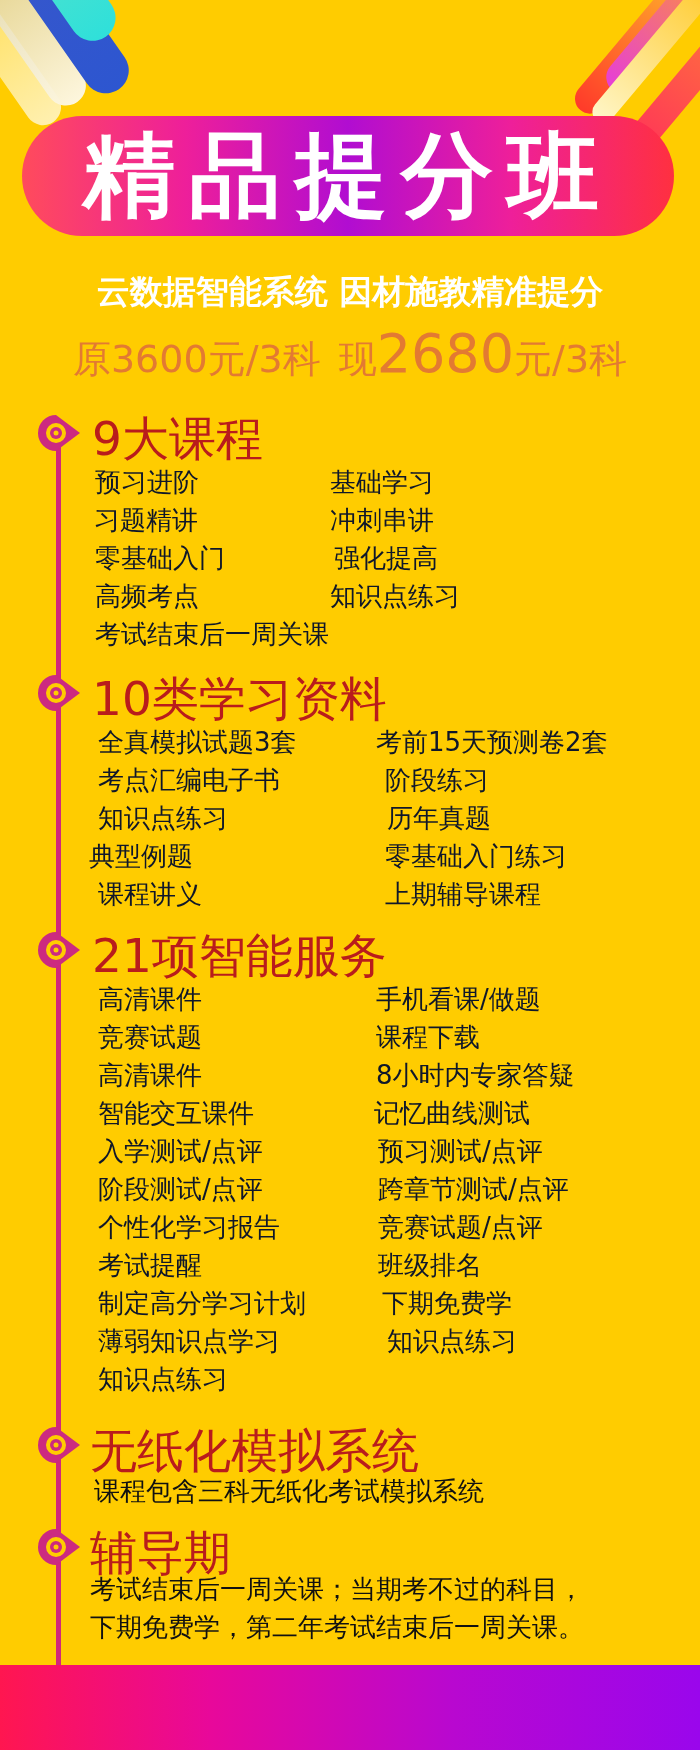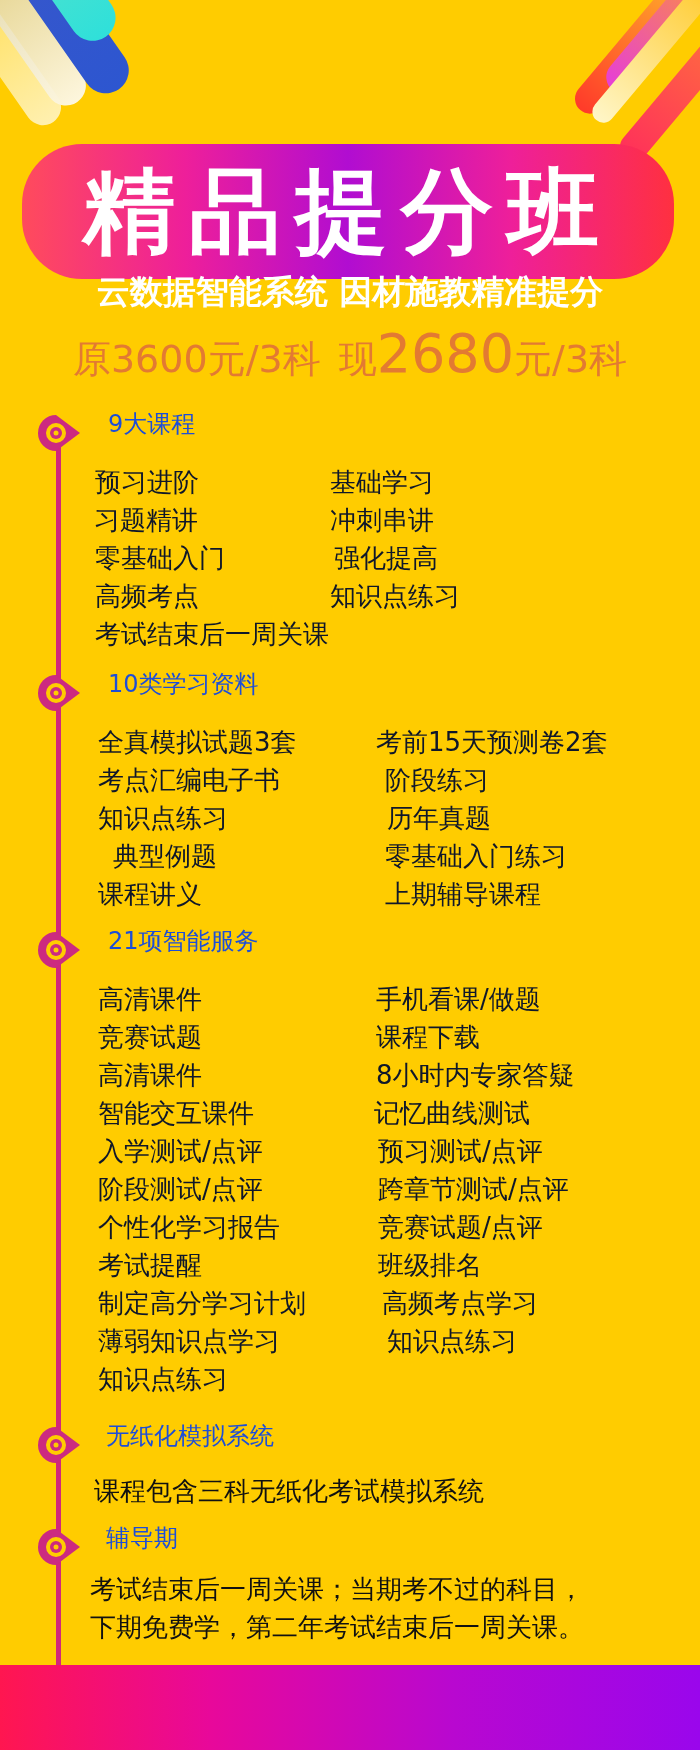--- a/index.html
+++ b/index.html
@@ -16,21 +16,21 @@
     .dl1b { width: 46px; height: 170px; left: 34px; top: -118px; transform: rotate(-35deg); background: linear-gradient(180deg, #5fe3c6, #2fe0da); border-radius: 30px; }
     .dl2 { width: 40px; height: 200px; left: 0px; top: -80px; transform: rotate(-35deg); background: linear-gradient(180deg, rgba(200,200,200,0.6), #fdf6dd); border-radius: 30px; }
     .dl3 { width: 36px; height: 200px; left: -22px; top: -60px; transform: rotate(-35deg); background: linear-gradient(180deg, rgba(255,230,120,0.5), #fff0b0); border-radius: 30px; }
     
     .dr1 { width: 34px; height: 170px; left: 650px; top: -60px; transform: rotate(40deg); background: linear-gradient(180deg, #ff9a2a, #e63ed8); border-radius: 30px; }
     .dr2 { width: 30px; height: 170px; left: 620px; top: -40px; transform: rotate(40deg); background: linear-gradient(180deg, #ffb22a, #ff3a2a); border-radius: 30px; }
     .dr3 { width: 22px; height: 170px; left: 640px; top: -30px; transform: rotate(40deg); background: linear-gradient(180deg, #ffcc33, #fff6c8); border-radius: 30px; }
     .dr4 { width: 28px; height: 190px; left: 672px; top: -10px; transform: rotate(40deg); background: linear-gradient(180deg, #ff7a3a, #ff2f5a); border-radius: 30px; }
 
     .title-pill {
-      position: absolute; left: 22px; top: 144px; width: 652px; height: 135px;
+      position: absolute; left: 22px; top: 116px; width: 652px; height: 120px;
       border-radius: 60px;
       background: linear-gradient(90deg, #ff4b5c 0%, #ee1f9a 25%, #b10dd1 50%, #ee1f9a 75%, #ff3040 100%);
       display: flex; align-items: center; justify-content: center;
     }
     .title-pill .title {
       color: #fff; font-size: 92px; font-weight: bold; letter-spacing: 14px;
       font-family: "DejaVu Sans", sans-serif;
     }
     .subtitle {
       position: absolute; top: 270px; left: 0; width: 700px; text-align: center;
@@ -44,21 +44,21 @@
     .price .gap { display: inline-block; width: 18px; }
 
     .timeline-line {
       position: absolute; left: 56px; top: 440px; width: 5px; height: 1230px;
       background: #d1287b;
     }
     .marker {
       position: absolute; left: 36px; width: 46px; height: 40px;
     }
     .section-title {
-      position: absolute; left: 92px; color: #1d4ed8; font-size: 24px; white-space: nowrap; margin-left: 16px;
+      position: absolute; left: 92px; color: #b91c1c; font-size: 47px; white-space: nowrap;
     }
     .item {
       position: absolute; font-size: 26px; color: #0f172a; white-space: nowrap;
     }
     .para {
       position: absolute; left: 90px; font-size: 26px; line-height: 38px; color: #111; white-space: nowrap;
     }
     .bottom-band {
       position: absolute; left: 0; top: 1665px; width: 700px; height: 85px;
       background: linear-gradient(90deg, #ff1650 0%, #e8089a 30%, #b808d0 65%, #9a06ec 100%);
@@ -112,21 +112,21 @@
   <circle cx="20" cy="20" r="2.5" fill="#ffcc00"></circle>
 </svg>
 <div class="section-title" style="top:668px">10类学习资料</div>
 <div>
   <div class="item" style="left:98px;top:725px">全真模拟试题3套</div>
   <div class="item" style="left:376px;top:725px">考前15天预测卷2套</div>
   <div class="item" style="left:98px;top:763px">考点汇编电子书</div>
   <div class="item" style="left:385px;top:763px">阶段练习</div>
   <div class="item" style="left:98px;top:801px">知识点练习</div>
   <div class="item" style="left:387px;top:801px">历年真题</div>
-  <div class="item" style="left:113px;top:839px">典型例题</div>
+  <div class="item" style="left:89px;top:839px">典型例题</div>
   <div class="item" style="left:385px;top:839px">零基础入门练习</div>
   <div class="item" style="left:98px;top:877px">课程讲义</div>
   <div class="item" style="left:385px;top:877px">上期辅导课程</div>
 </div>
 
 <svg class="marker" style="top:930px" viewBox="0 0 46 40">
   <path d="M20 2 A18 18 0 1 0 20 38 L44 20 Z" fill="#cc2a80"></path>
   <circle cx="20" cy="20" r="10" fill="#ffcc00"></circle>
   <path d="M14 20 A6 6 0 0 1 26 20 A6 6 0 0 1 14 20 Z" fill="#cc2a80"></path>
   <circle cx="20" cy="20" r="2.5" fill="#ffcc00"></circle>
@@ -143,21 +143,21 @@
   <div class="item" style="left:374px;top:1096px">记忆曲线测试</div>
   <div class="item" style="left:98px;top:1134px">入学测试/点评</div>
   <div class="item" style="left:378px;top:1134px">预习测试/点评</div>
   <div class="item" style="left:98px;top:1172px">阶段测试/点评</div>
   <div class="item" style="left:378px;top:1172px">跨章节测试/点评</div>
   <div class="item" style="left:98px;top:1210px">个性化学习报告</div>
   <div class="item" style="left:378px;top:1210px">竞赛试题/点评</div>
   <div class="item" style="left:98px;top:1248px">考试提醒</div>
   <div class="item" style="left:378px;top:1248px">班级排名</div>
   <div class="item" style="left:98px;top:1286px">制定高分学习计划</div>
-  <div class="item" style="left:382px;top:1286px">高频考点学习</div>
+  <div class="item" style="left:382px;top:1286px">下期免费学</div>
   <div class="item" style="left:98px;top:1324px">薄弱知识点学习</div>
   <div class="item" style="left:387px;top:1324px">知识点练习</div>
   <div class="item" style="left:98px;top:1362px">知识点练习</div>
 </div>
 
 <svg class="marker" style="top:1425px" viewBox="0 0 46 40">
   <path d="M20 2 A18 18 0 1 0 20 38 L44 20 Z" fill="#cc2a80"></path>
   <circle cx="20" cy="20" r="10" fill="#ffcc00"></circle>
   <path d="M14 20 A6 6 0 0 1 26 20 A6 6 0 0 1 14 20 Z" fill="#cc2a80"></path>
   <circle cx="20" cy="20" r="2.5" fill="#ffcc00"></circle>

